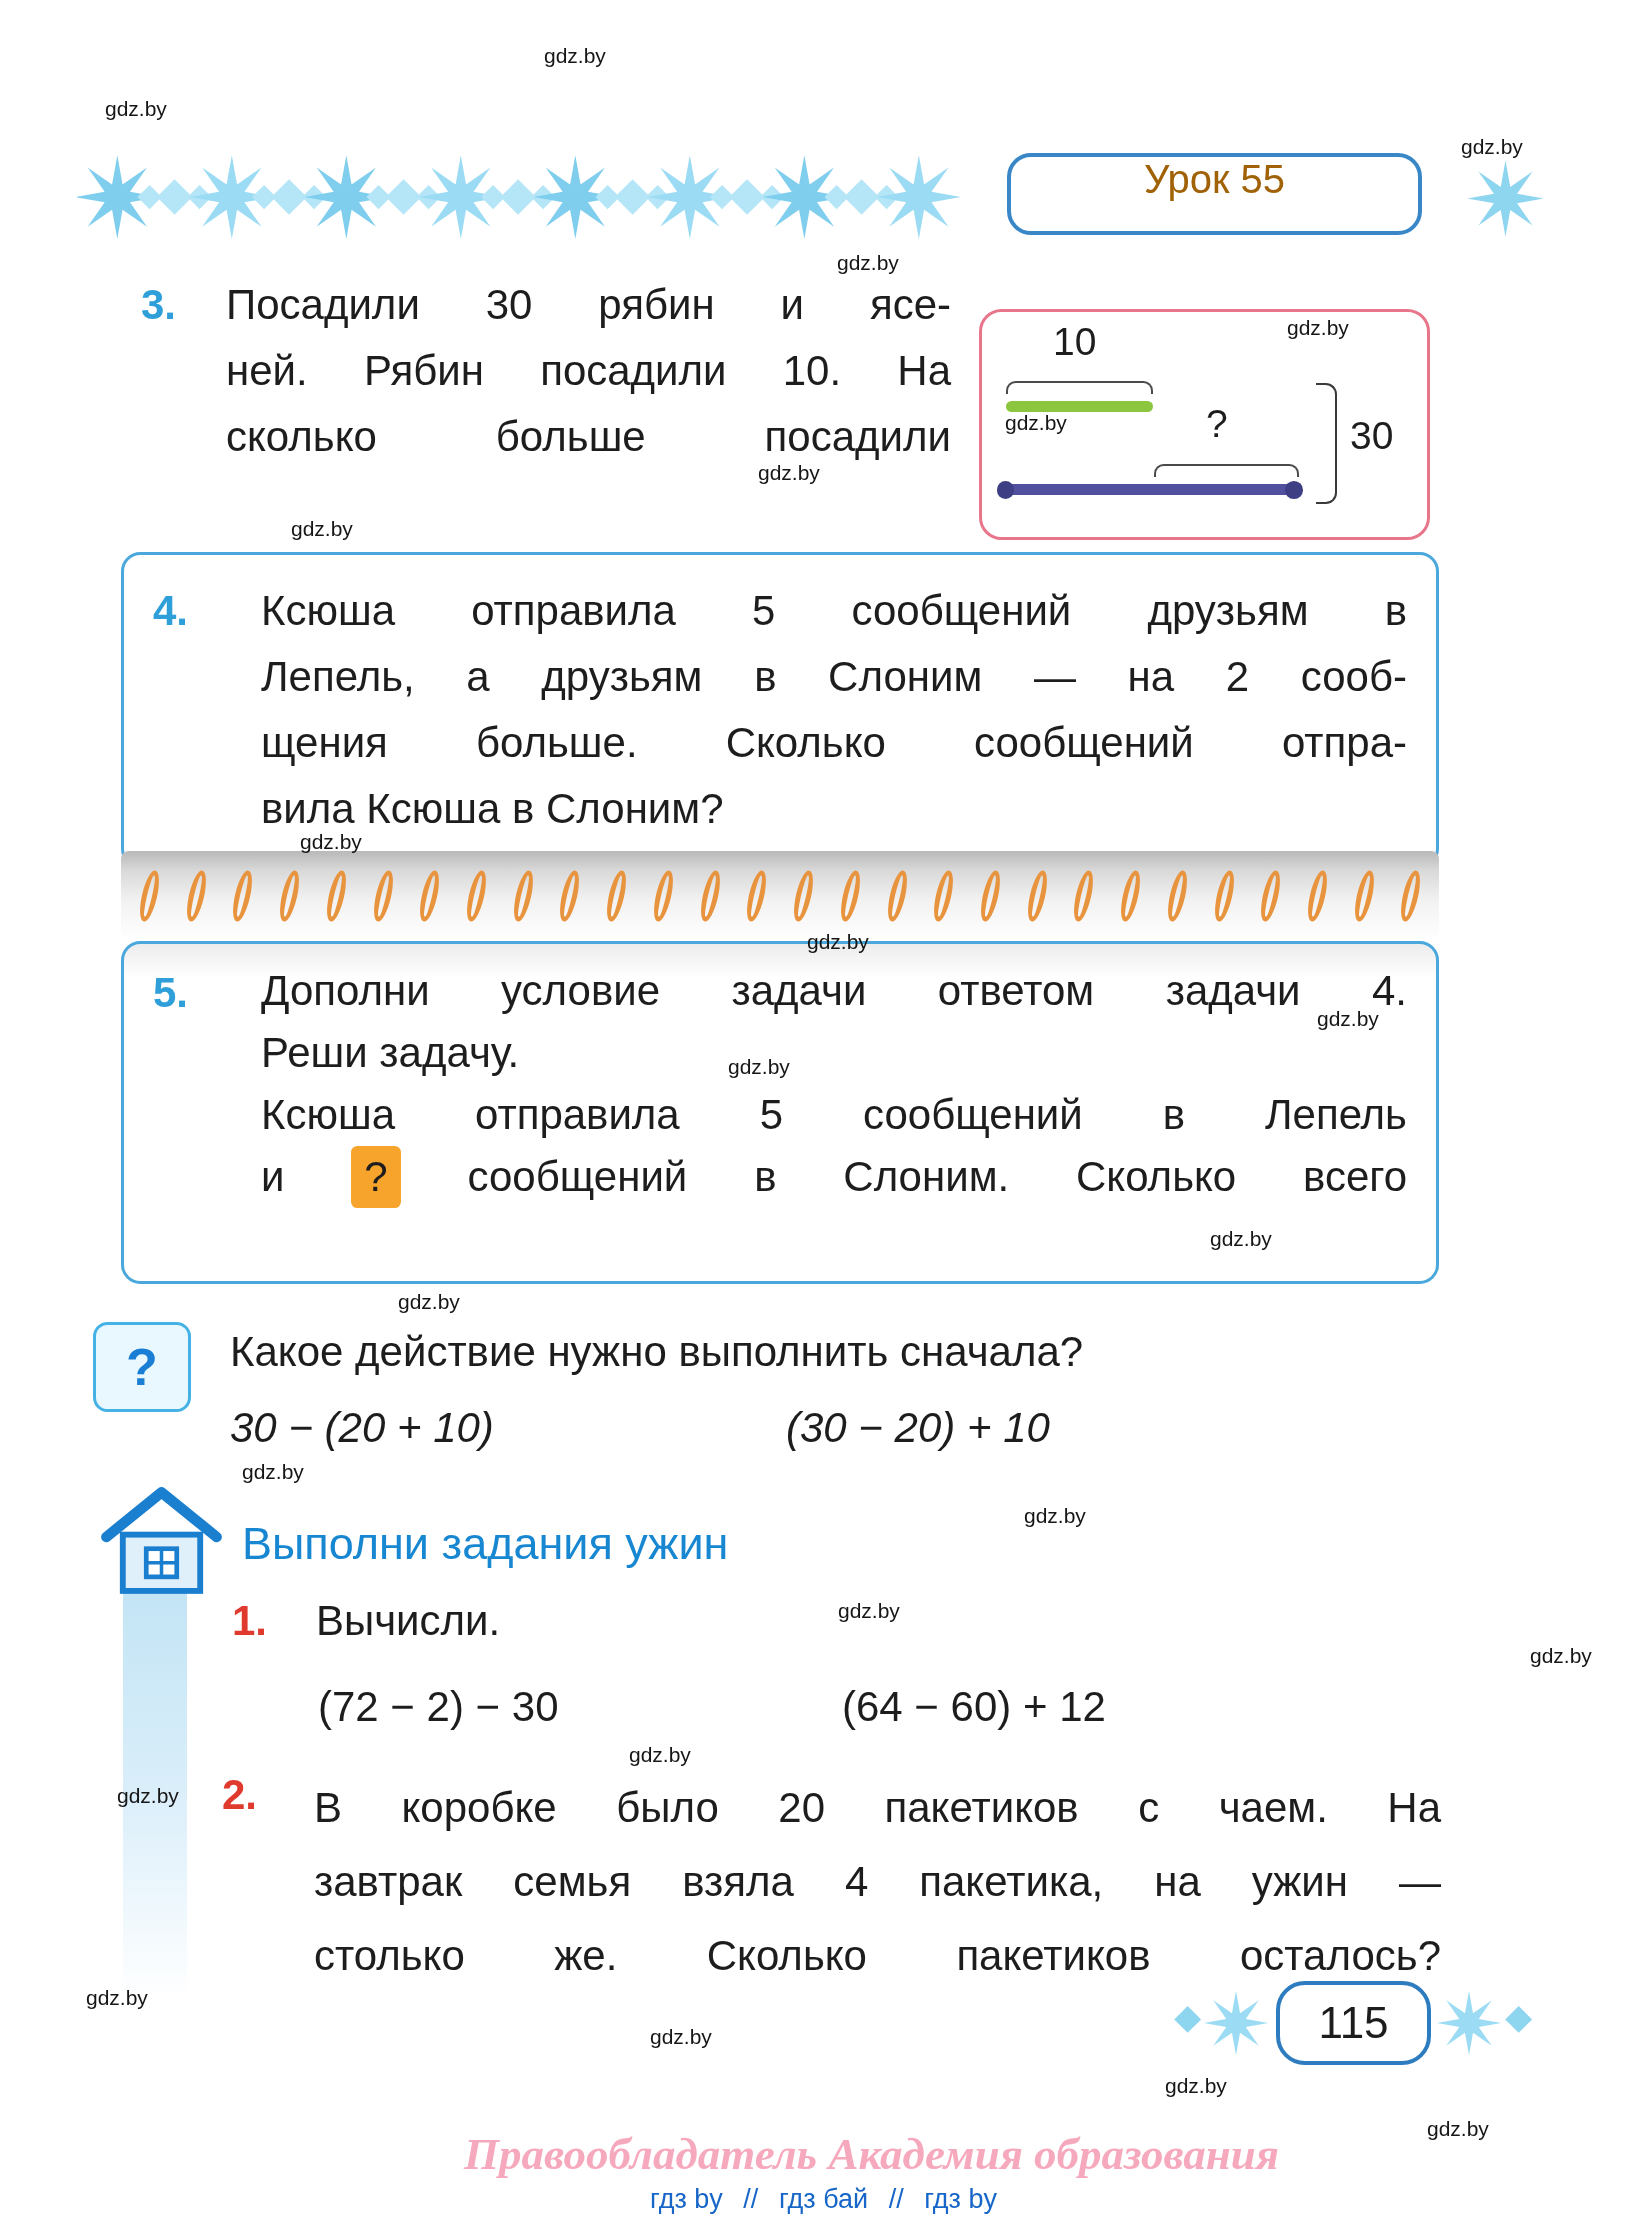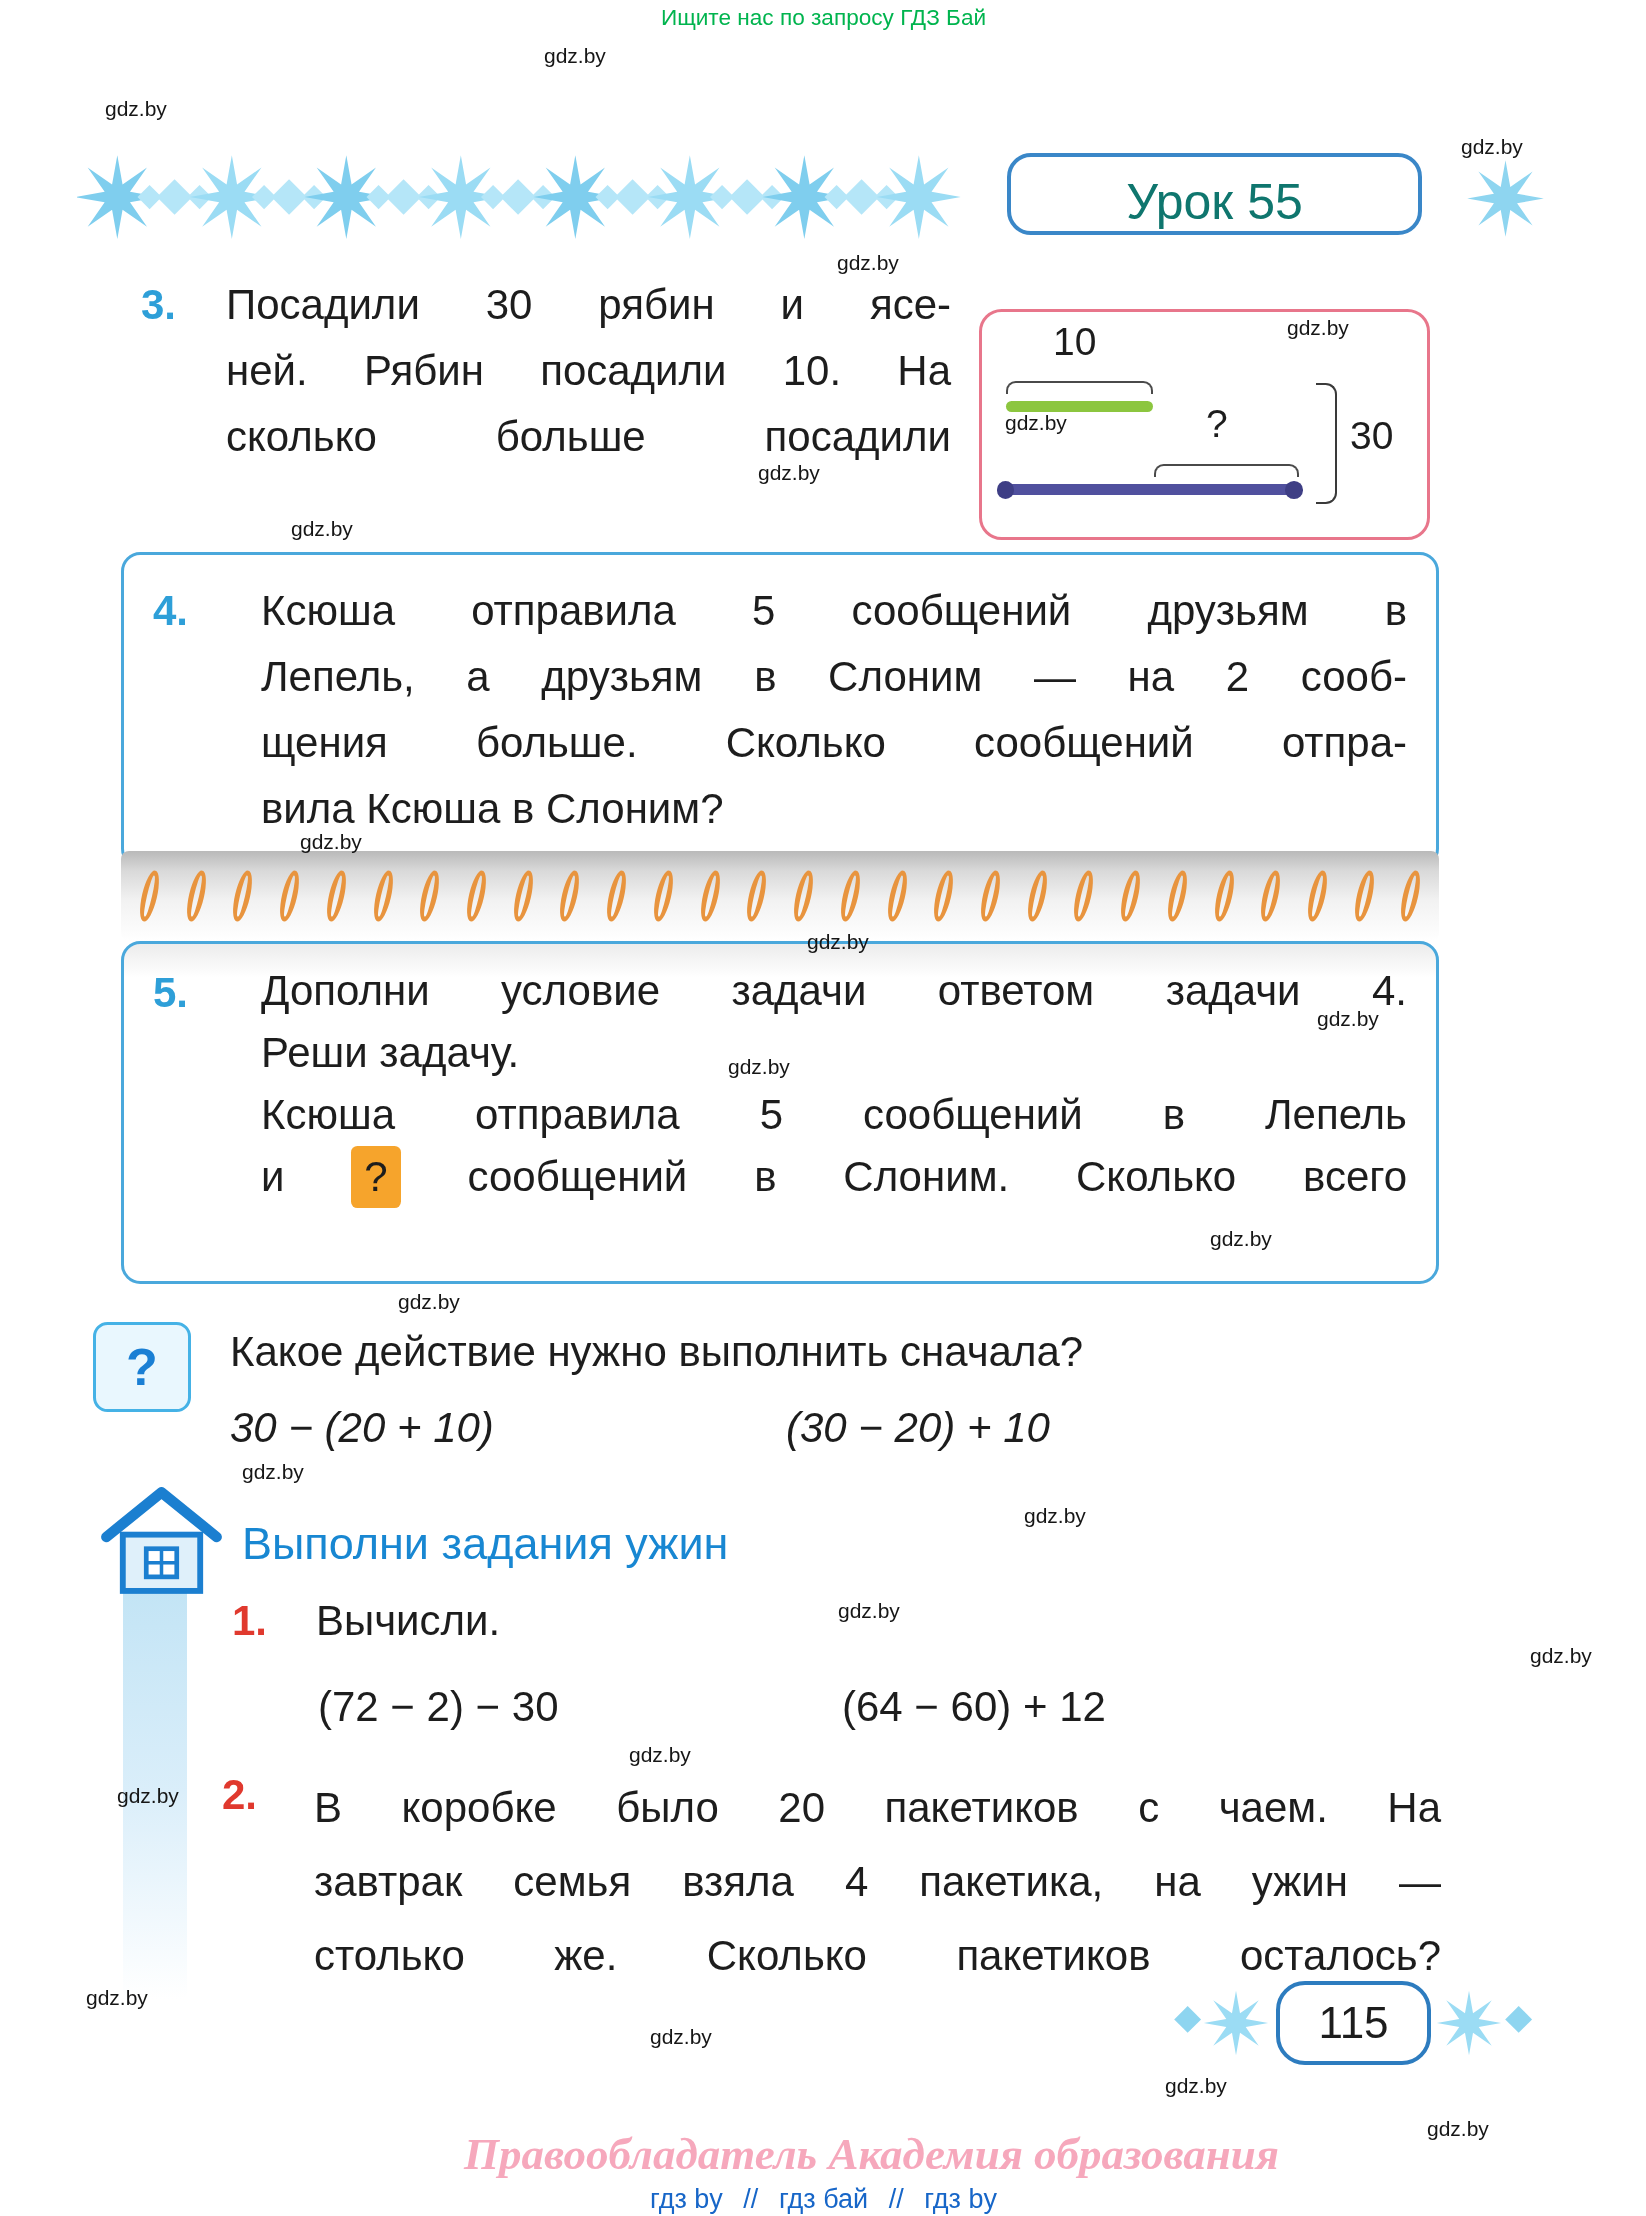--- a/index.html
+++ b/index.html
@@ -9,22 +9,22 @@
   .top-banner { position:absolute; left:0; top:4.8px; width:100%; text-align:center;
                 font-size:22.6px; color:#00b44e; z-index:10; }
 
   .wm { position:absolute; font-size:21px; color:#161616; z-index:40; }
 
   .ornament { position:absolute; left:77px; top:147px; z-index:1; }
   .snow-single { position:absolute; z-index:1; }
 
   .lesson-badge { position:absolute; left:1007px; top:153px; width:415px; height:82px;
                   border:4px solid #3a87c8; border-radius:24px; background:#fff;
-                  display:flex; align-items:flex-end; justify-content:center;
-                  font-size:50px; color:#0f766e; z-index:2; box-sizing:border-box; }
+                  display:flex; align-items:flex-start; justify-content:center;
+                  font-size:40px; color:#a16207; z-index:2; box-sizing:border-box; }
 
   
   .p3 { position:absolute; left:141px; top:272px; display:flex; z-index:2; }
   .p-num { font-weight:bold; font-size:42px; color:#2e9fd8; width:85px; flex:none; line-height:66px; }
   .p3 .lines { width:725px; font-size:42px; line-height:66px; }
   .jline { text-align:justify; text-align-last:justify; }
   .lline { text-align:left; }
 
   
   .diagram { position:absolute; left:979px; top:272px; width:451px; height:231px;
@@ -115,21 +115,20 @@
     <defs>
       <polygon id="star8" points="52,0 15.7,6.5 36.8,36.8 6.5,15.7 0,52 -6.5,15.7 -36.8,36.8 -15.7,6.5 -52,0 -15.7,-6.5 -36.8,-36.8 -6.5,-15.7 0,-52 6.5,-15.7 36.8,-36.8 15.7,-6.5"></polygon>
       <g id="dia3">
         <path d="M0 -22 L22 0 L0 22 L-22 0 Z"></path>
         <path d="M-46 0 L-31 -15 L-16 0 L-31 15 Z"></path>
         <path d="M16 0 L31 -15 L46 0 L31 15 Z"></path>
       </g>
     </defs>
   </svg>
 
-  <div class="top-banner">Ищите нас по запросу ГДЗ Бай</div>
 
   <svg class="ornament" width="887" height="101" viewBox="0 0 1100 125">
     <use href="#star8" transform="translate(50,62)" fill="#7fceee"></use>
     <use href="#dia3" transform="translate(121,62)" fill="#b5e6f8"></use>
     <use href="#star8" transform="translate(192,62)" fill="#9bdcf4"></use>
     <use href="#dia3" transform="translate(263,62)" fill="#b5e6f8"></use>
     <use href="#star8" transform="translate(334,62)" fill="#7fceee"></use>
     <use href="#dia3" transform="translate(405,62)" fill="#b5e6f8"></use>
     <use href="#star8" transform="translate(476,62)" fill="#9bdcf4"></use>
     <use href="#dia3" transform="translate(547,62)" fill="#b5e6f8"></use>

